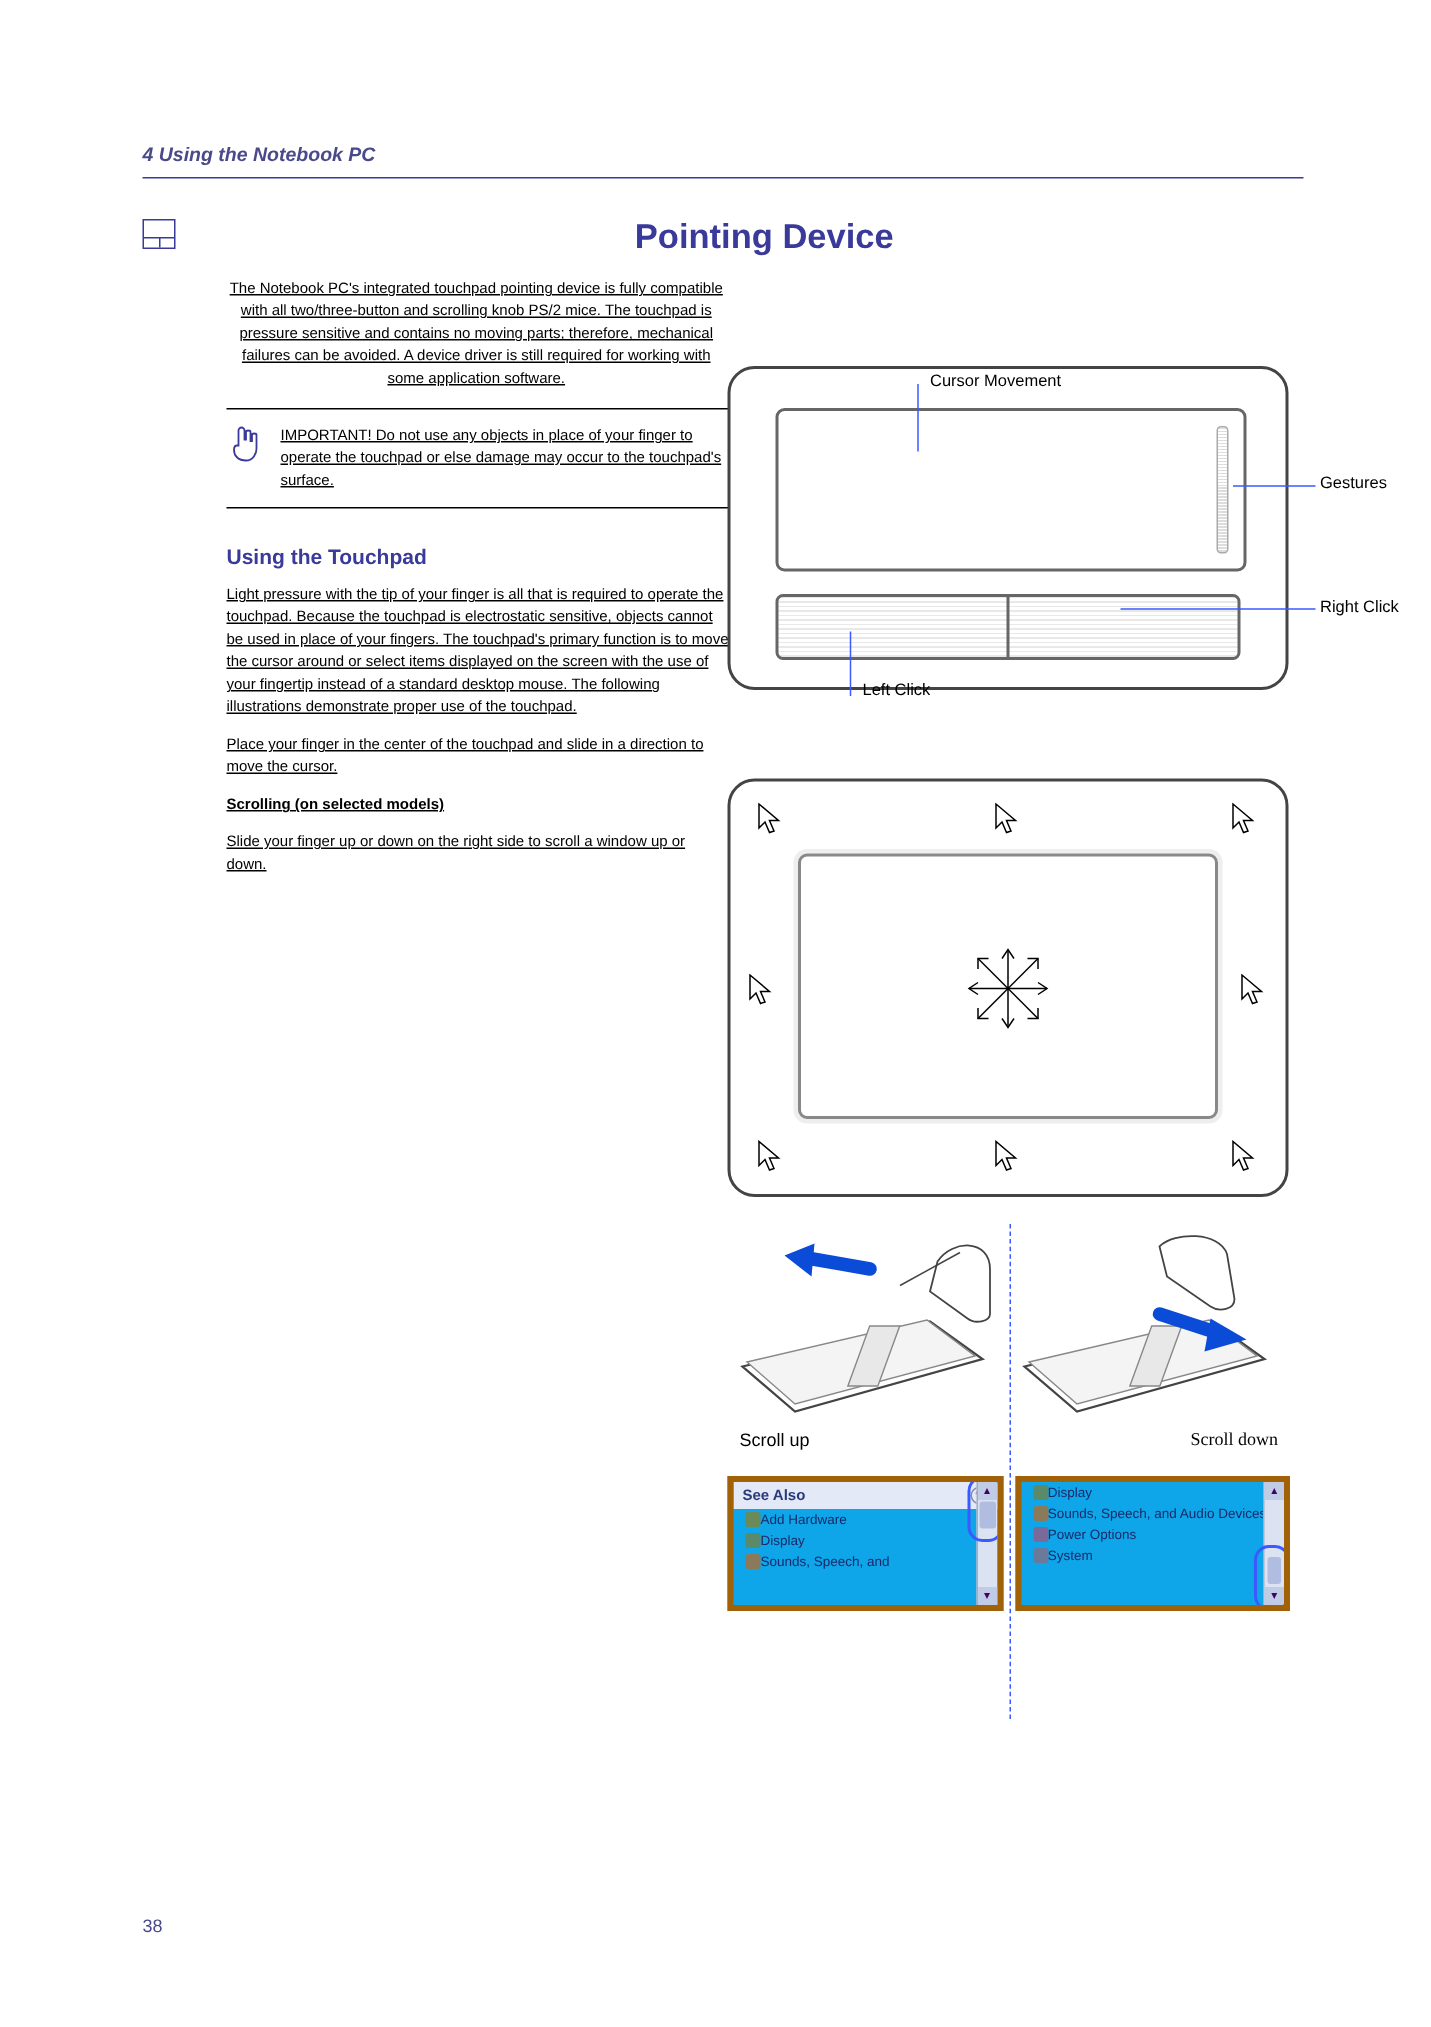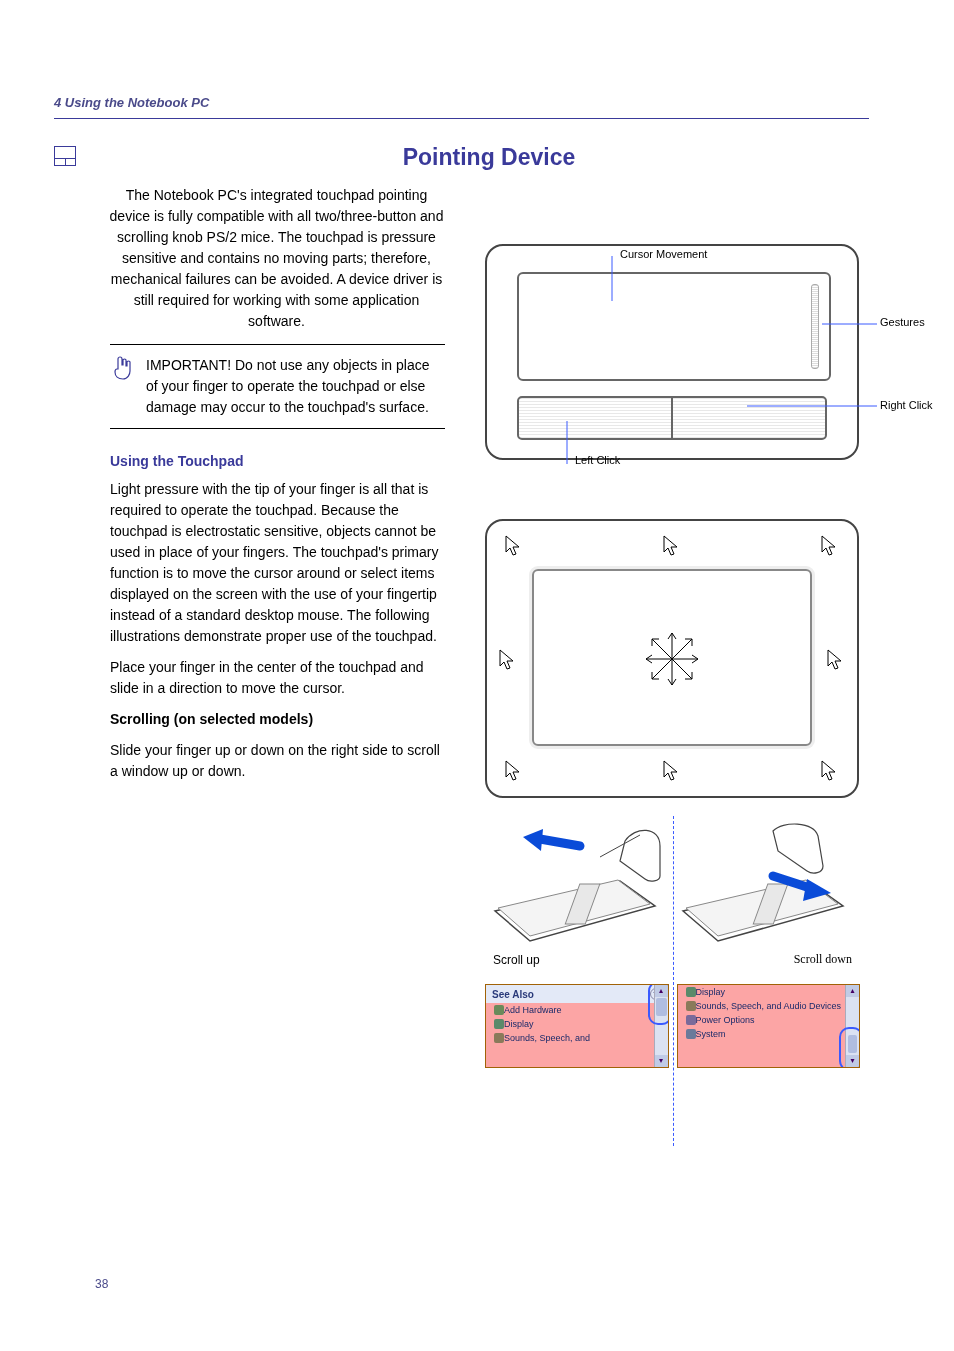--- a/index.html
+++ b/index.html
@@ -8,21 +8,21 @@
     background: #ffffff;
     font-family: Arial, Helvetica, sans-serif;
     color: #000;
     width: 954px;
   }
   .page {
     position: relative;
     width: 954px;
     height: 1351px;
     box-sizing: border-box;
-    padding: 95px 85px 50px 54px;
+    padding: 95px 85px 50px 95px;
   }
   .header {
     display: flex;
     justify-content: space-between;
     align-items: baseline;
     font-size: 13px;
     color: #4a4a8a;
     margin-bottom: 8px;
   }
   .header .left {
@@ -73,23 +73,24 @@
   h1 {
     font-size: 23px;
     color: #3a3a9a;
     font-weight: bold;
     margin: 0 0 14px 0;
   }
   .txtcol {
     width: 335px;
   }
   p {
-    font-size: 14px;
+    font-size: 10px;
     line-height: 1.5;
     margin: 0 0 12px 0;
+    text-decoration: underline;
   }
   .noteblock {
     display: flex;
     gap: 10px;
     align-items: flex-start;
     margin-bottom: 6px;
     border-top: 1px solid #000;
     border-bottom: 1px solid #000;
     padding: 10px 0 10px 0;
     width: 335px;
@@ -168,21 +169,21 @@
   .dashdiv {
     position:absolute; left:50%; top:-5px; bottom:-175px;
     border-left: 1.5px dashed #3a5aff;
   }
   .gestlabel { position:absolute; bottom:4px; font-size:12px; }
   .gestlabel.left { left:8px; }
   .gestlabel.right { right:8px;font-family:Liberation Serif, serif; }
 
   
   .panels { display:flex; gap:8px; }
-  .panel { flex:1; border:1px solid #a16207; background:#fca5a5; font-size:9px; position:relative; height:82px; overflow:hidden; }
+  .panel { flex:1; border:4px solid #a16207; background:#0ea5e9; font-size:9px; position:relative; height:82px; overflow:hidden; }
   .panel .hdr { background:#e3e9f7; padding:3px 6px; font-size:10px; font-weight:bold; color:#2a3a7a; display:flex; justify-content:space-between; align-items:center;}
   .panel .row { display:flex; align-items:center; gap:0; padding:2px 8px; color:#1a2a6a; font-size:9px;}
   .panel .row .dot { width:10px; height:10px; background:#6a8a5a; border-radius:2px; flex-shrink:0;}
   .panel .scroll { position:absolute; right:0; top:0; bottom:0; width:13px; background:#dbe2f2; border-left:1px solid #aab; }
   .panel .scroll .arrow { height:12px; background:#c0cbe6; text-align:center; font-size:8px; line-height:12px; color:#406;}
   .panel .scroll .thumb { background:#b0bde0; margin:1px; border-radius:2px; }
   .hlring {
     position:absolute; border:2.5px solid #3a5aff; border-radius:10px;
     width:20px;
   }

